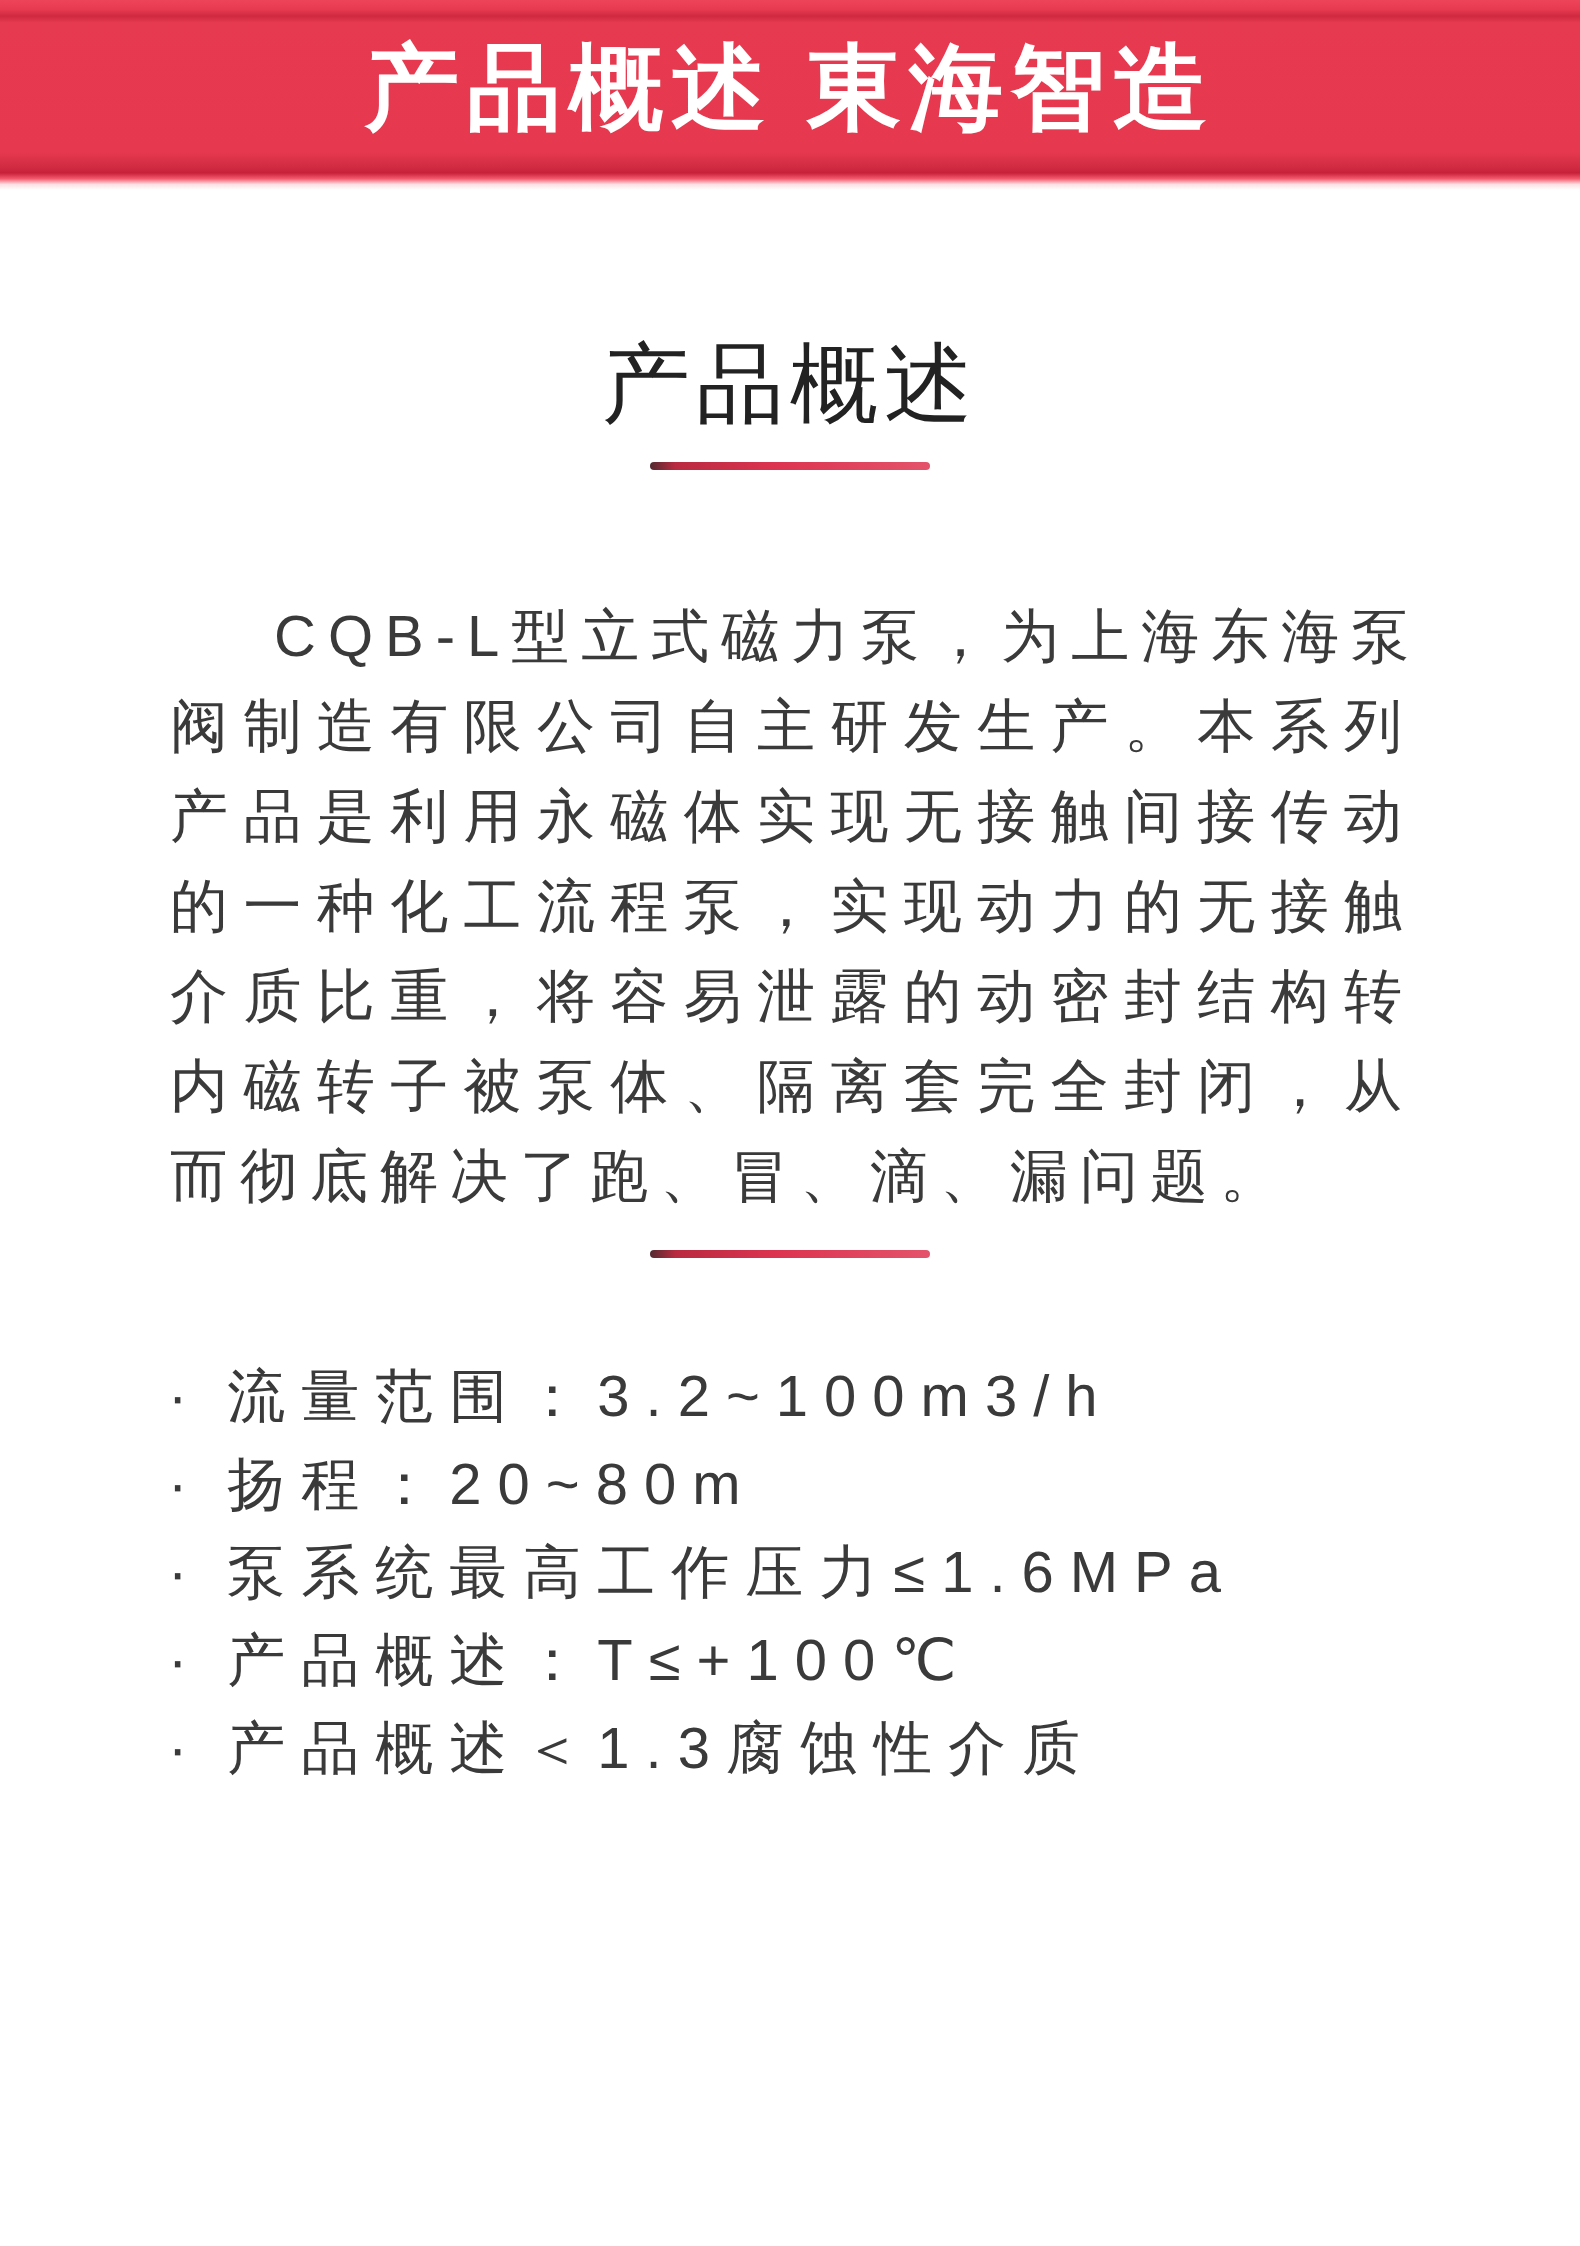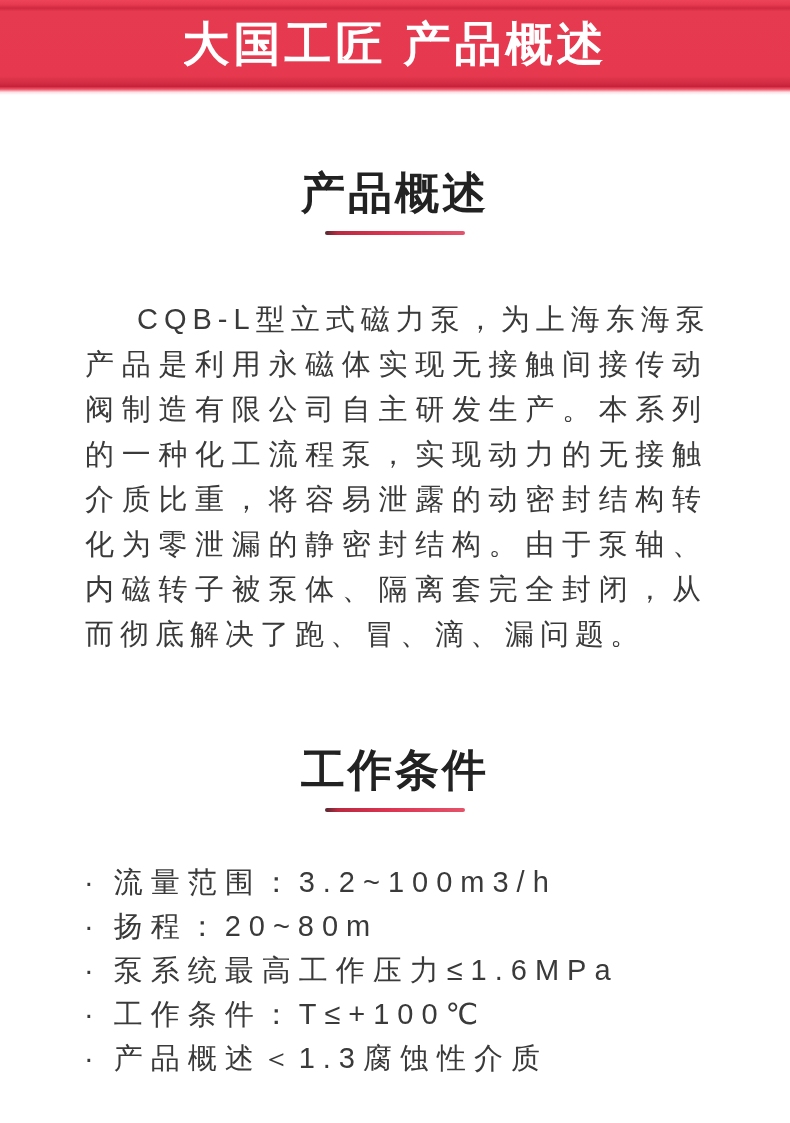--- a/index.html
+++ b/index.html
@@ -38,21 +38,21 @@
     font-weight: bold;
     letter-spacing: 4px;
     white-space: nowrap;
     margin-top: -6px;
   }
   
   .section-title {
     text-align: center;
     font-size: 44px;
     line-height: 50px;
-    font-weight: bold;
+    font-weight: normal;
     color: #222222;
     letter-spacing: 3px;
     margin: 0;
   }
   .section-overview .section-title { margin-top: 73px; }
   .section-conditions .section-title { margin-top: 88px; }
   .title-underline {
     width: 140px;
     height: 4px;
     margin: 13px auto 0 auto;
@@ -97,58 +97,56 @@
   .bullet-dot {
     flex: 0 0 auto;
     margin-right: 12px;
     color: #3a3a3a;
   }
 </style>
 </head>
 <body>
 
 <header class="banner">
-  <div class="banner-title">大国工匠 产品概述</div>
+  <div class="banner-title">产品概述 東海智造</div>
 </header>
 
 <section class="section-overview">
   <h2 class="section-title">产品概述</h2>
   <div class="title-underline"></div>
 
   <div class="overview-paragraph">
     <div class="para-line">CQB-L型立式磁力泵，为上海东海泵</div>
+      <div class="para-line">阀制造有限公司自主研发生产。本系列</div>
       <div class="para-line">产品是利用永磁体实现无接触间接传动</div>
-      <div class="para-line">阀制造有限公司自主研发生产。本系列</div>
       <div class="para-line">的一种化工流程泵，实现动力的无接触</div>
       <div class="para-line">介质比重，将容易泄露的动密封结构转</div>
-      <div class="para-line">化为零泄漏的静密封结构。由于泵轴、</div>
       <div class="para-line">内磁转子被泵体、隔离套完全封闭，从</div>
       <div class="para-line">而彻底解决了跑、冒、滴、漏问题。</div>
   </div>
 </section>
 
 <section class="section-conditions">
-  <h2 class="section-title">工作条件</h2>
   <div class="title-underline"></div>
 
   <div class="conditions-list">
     <div class="condition-item">
         <span class="bullet-dot">·</span>
         <span class="condition-text">流量范围：3.2~100m3/h</span>
       </div>
       <div class="condition-item">
         <span class="bullet-dot">·</span>
         <span class="condition-text">扬程：20~80m</span>
       </div>
       <div class="condition-item">
         <span class="bullet-dot">·</span>
         <span class="condition-text">泵系统最高工作压力≤1.6MPa</span>
       </div>
       <div class="condition-item">
         <span class="bullet-dot">·</span>
-        <span class="condition-text">工作条件：T≤+100℃</span>
+        <span class="condition-text">产品概述：T≤+100℃</span>
       </div>
       <div class="condition-item">
         <span class="bullet-dot">·</span>
         <span class="condition-text">产品概述＜1.3腐蚀性介质</span>
       </div>
   </div>
 </section>
 
 </body></html>

